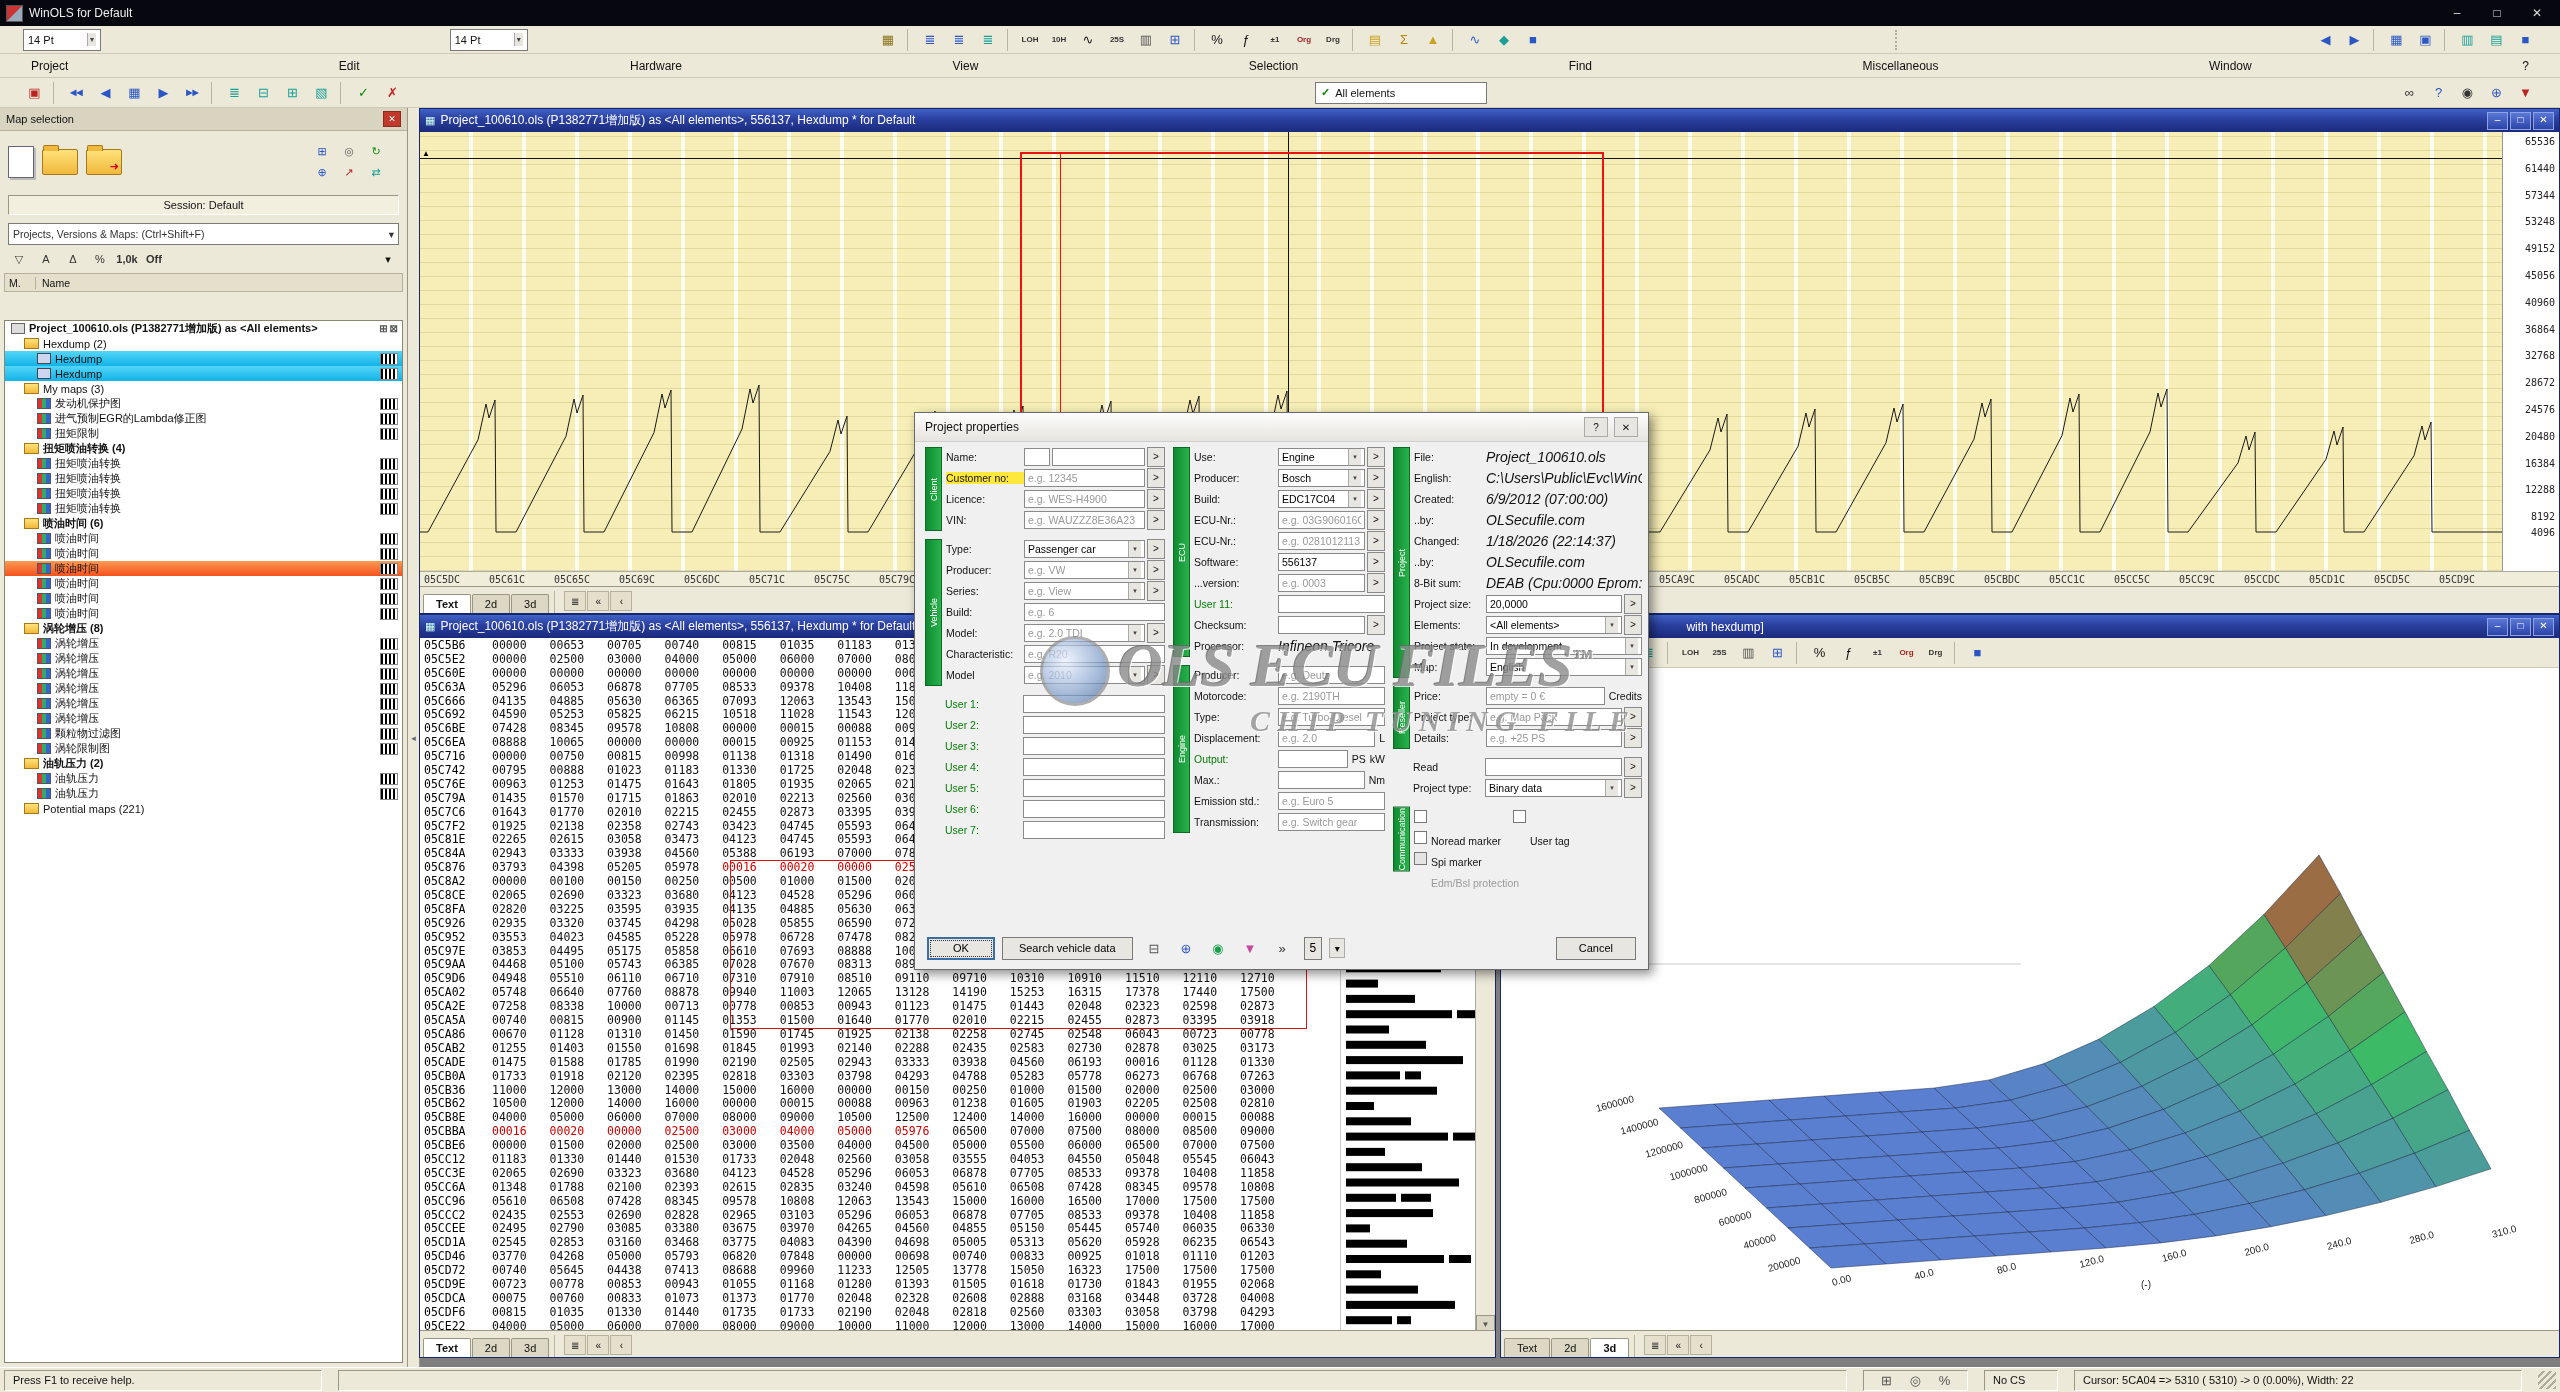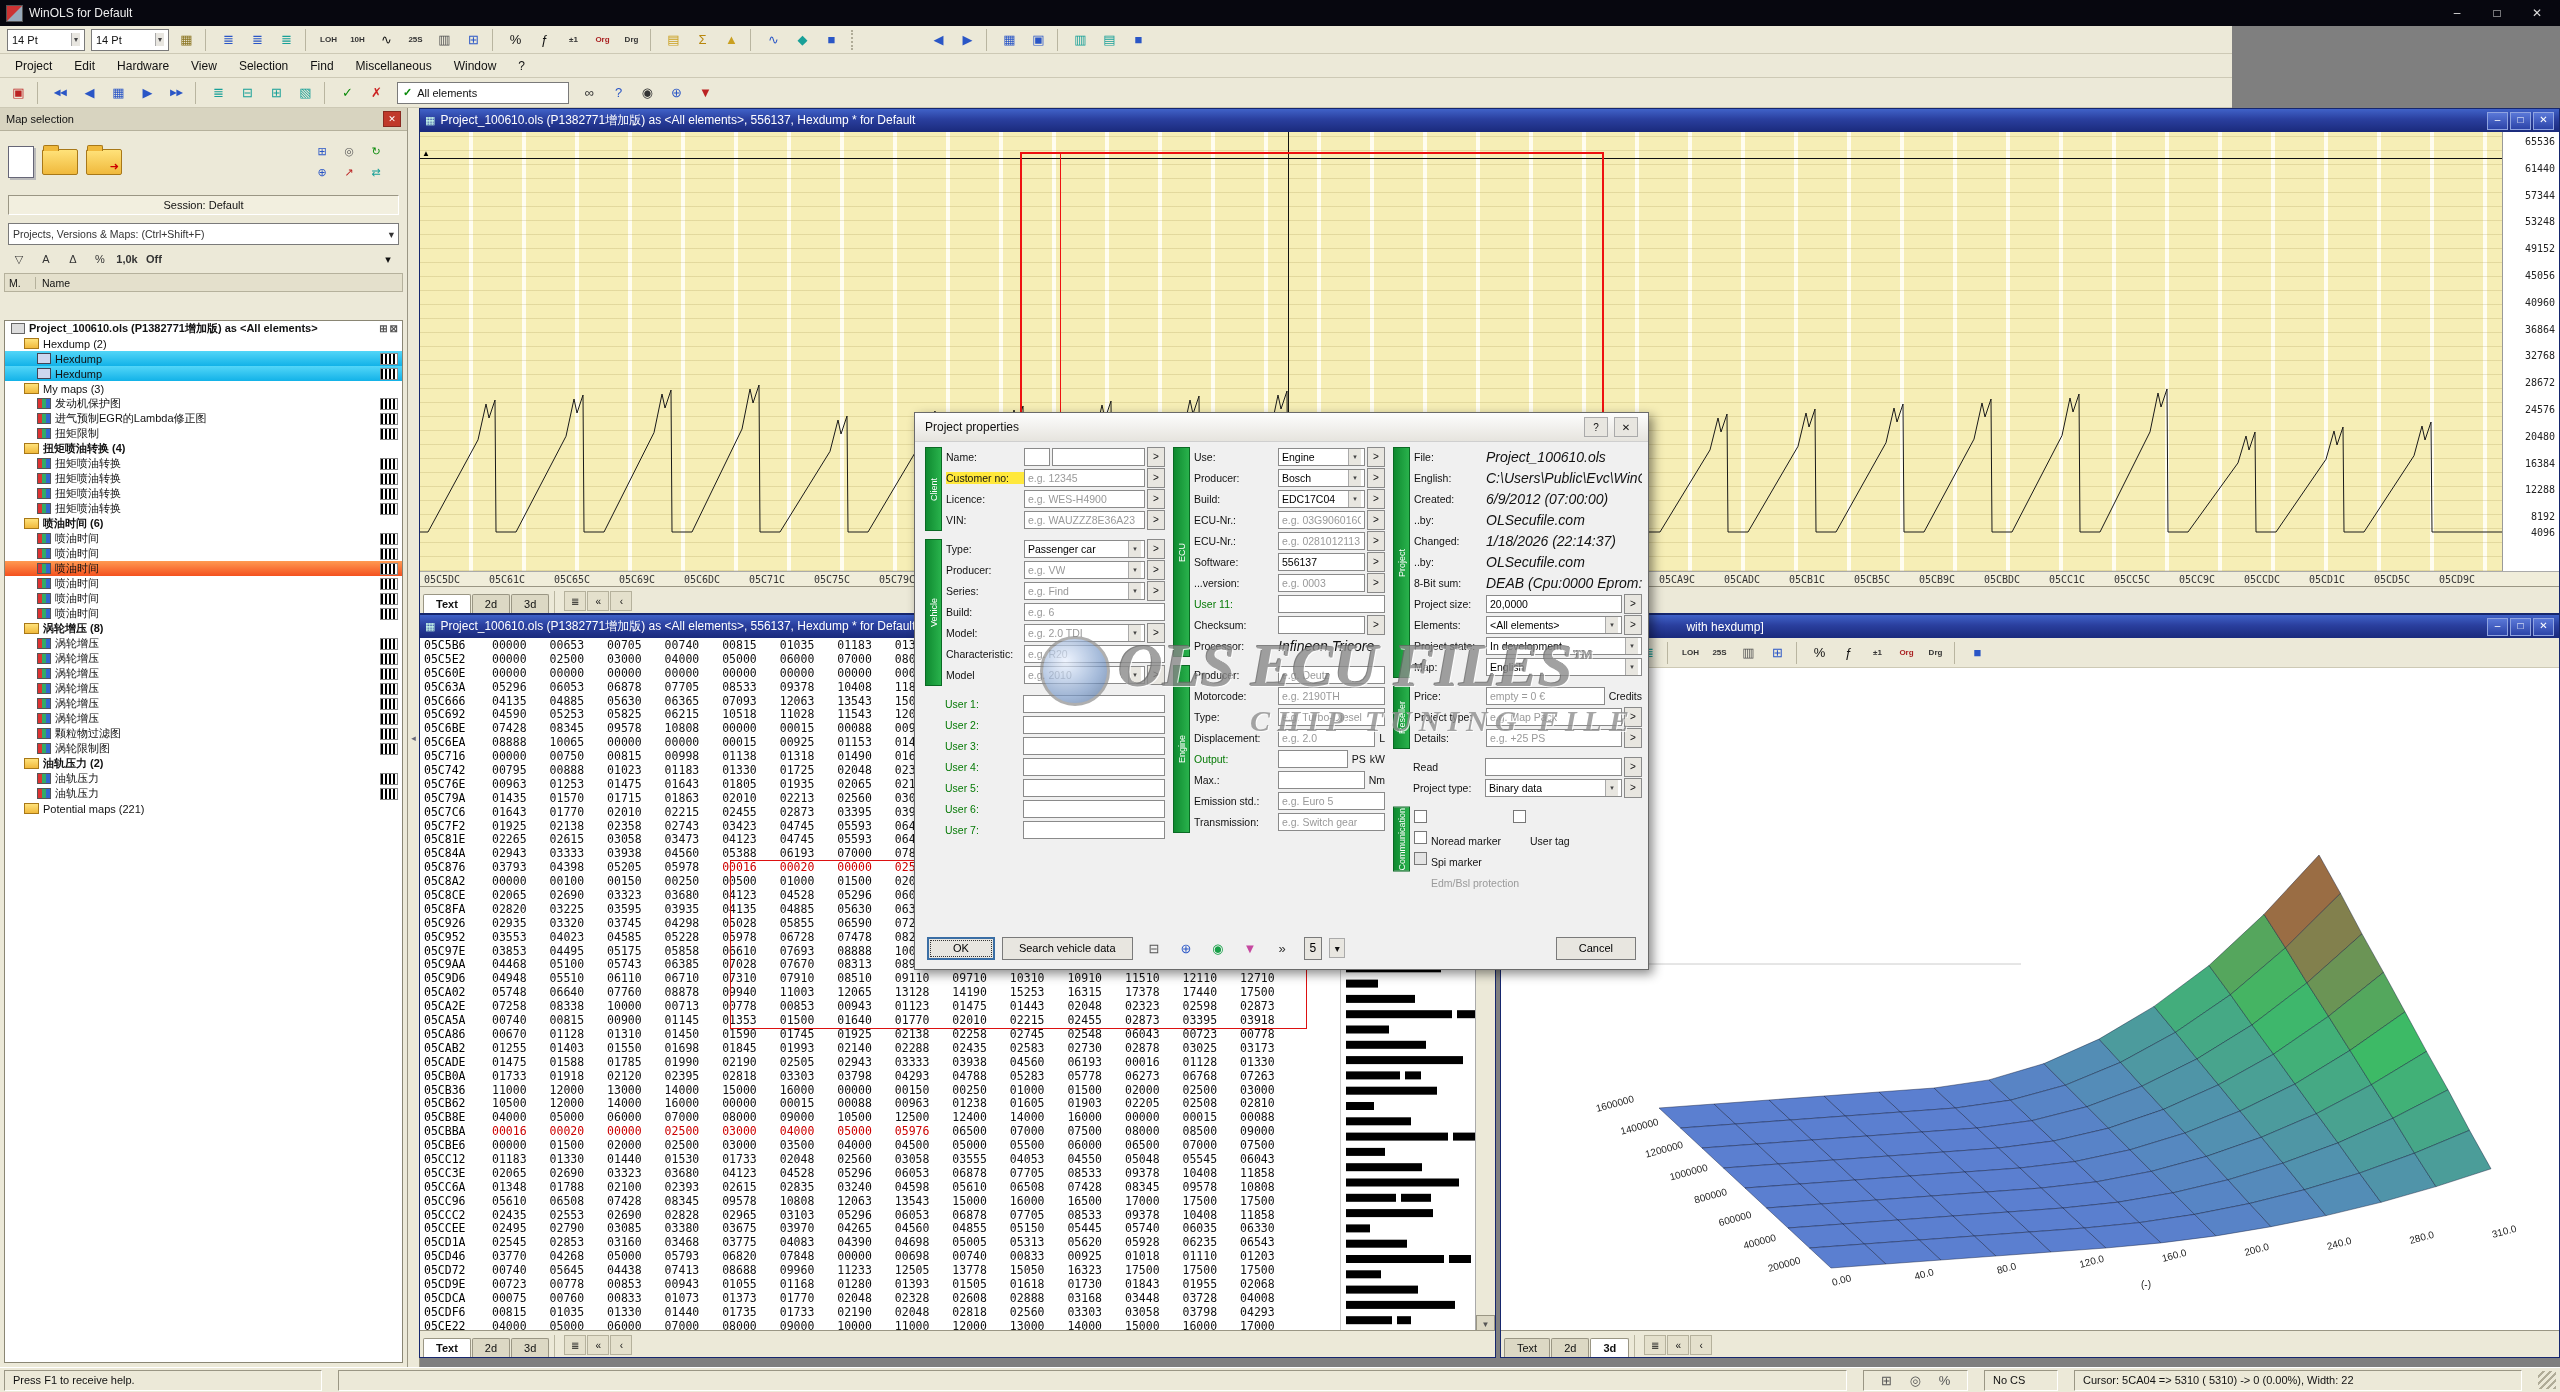--- a/index.html
+++ b/index.html
@@ -6,22 +6,22 @@
   body{position:relative;width:2560px;height:1392px;overflow:hidden;background:#7f7f7f;
        font-family:"Liberation Sans",sans-serif;font-size:12px;color:#111;}
   .abs{position:absolute;}
   
   #titlebar{position:absolute;left:0;top:0;width:2560px;height:26px;background:#07070f;color:#eee;
             display:flex;align-items:center;padding:0 6px;box-sizing:border-box;font-size:12px;gap:6px;}
   .app-ico{width:15px;height:15px;background:linear-gradient(135deg,#c33 49%,#9ab 51%);border:1px solid #555;}
   #titlebar .spacer{flex:1;}
   .tbtn{width:34px;height:20px;display:flex;align-items:center;justify-content:center;color:#ddd;font-size:12px;}
   
-  .bar{position:absolute;left:0;width:2232px;background:#ece9d8;border-bottom:1px solid #cdc9b5;
-       display:flex;align-items:center;padding:0 4px;box-sizing:border-box;}
+  .bar{position:absolute;left:0;width:2560px;background:#ece9d8;border-bottom:1px solid #cdc9b5;
+       display:flex;align-items:center;padding:0 20px;box-sizing:border-box;justify-content:space-between;}
   #toolbar1{top:26px;height:28px;}
   #menubar{top:54px;height:24px;}
   #toolbar2{top:78px;height:30px;}
   .menu-item{padding:4px 11px;font-size:12px;}
   .tb-icon{display:inline-flex;width:25px;height:22px;align-items:center;justify-content:center;
            font-size:13px;border:1px solid transparent;margin:0 1px;}
   .tb-icon.txt{font-size:8px;font-weight:bold;letter-spacing:0;}
   .sep{width:4px;height:22px;border-left:1px solid #b9b5a0;margin:0 4px;}
   .grip{width:6px;height:20px;border-left:2px dotted #b0ac98;margin:0 5px;}
   .fcombo{display:inline-flex;align-items:center;width:68px;height:20px;background:#fff;
@@ -900,21 +900,21 @@
               <span class="dlabel">Producer:</span>
               <span class="dfield combo">
                 <span class="ph">e.g. VW</span>
                 <span class="caret">▾</span>
               </span>
               <span class="dbtn">&gt;</span>
             </div>
             <div class="drow">
               <span class="dlabel">Series:</span>
               <span class="dfield combo">
-                <span class="ph">e.g. Find</span>
+                <span class="ph">e.g. View</span>
                 <span class="caret">▾</span>
               </span>
               <span class="dbtn">&gt;</span>
             </div>
             <div class="drow">
               <span class="dlabel">Build:</span>
               <span class="dfield">
                 <span class="ph">e.g. 6</span>
               </span>
             </div>

